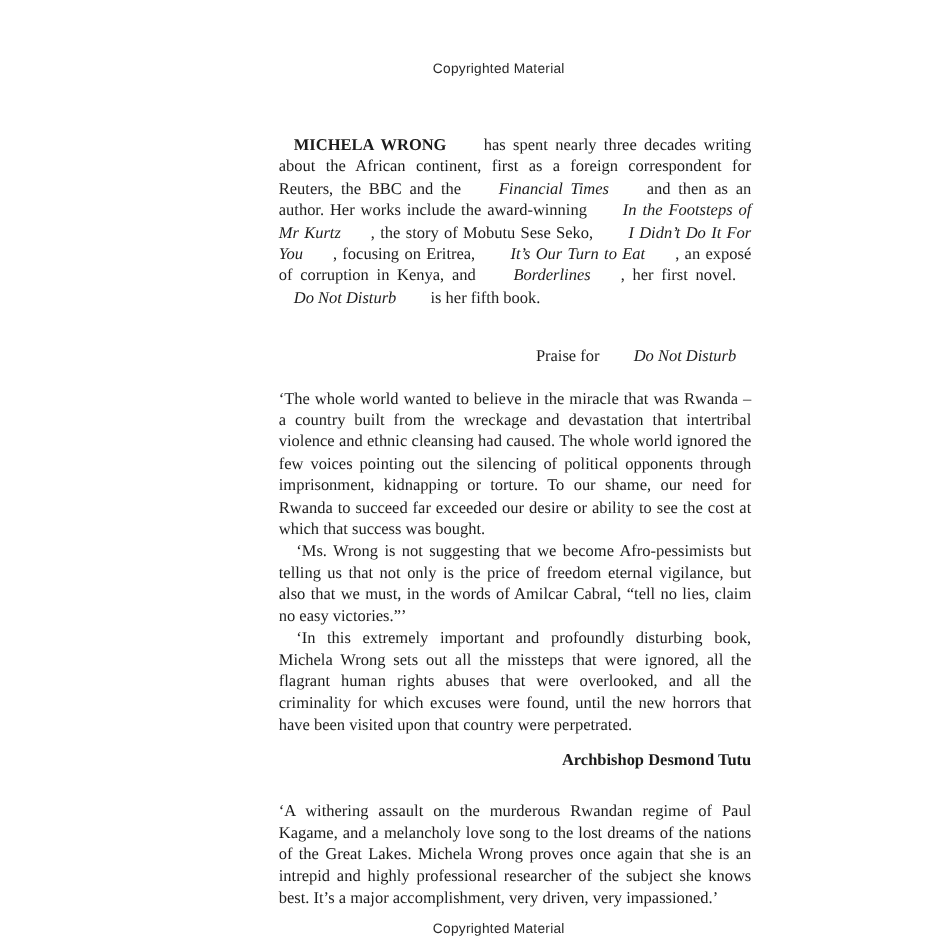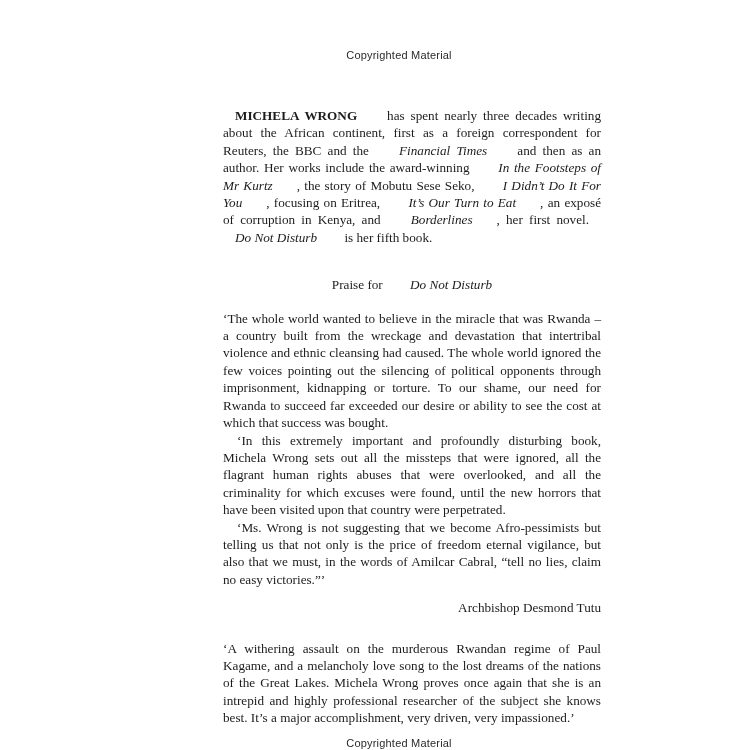--- a/index.html
+++ b/index.html
@@ -30,47 +30,47 @@
     position: absolute;
     top: 71px;
     left: 187px;
     width: 378px;
     font-size: 13.2px;
     line-height: 17.4px;
     text-align: justify;
   }
   p { margin: 0; }
   .bio { margin-bottom: 30px; }
-  .praise-heading { margin-bottom: 16px; text-align: center; }
+  .praise-heading { margin-bottom: 16px; text-align: right; }
   .quote.indent { text-indent: 14px; }
   .attribution {
     text-align: right;
-    font-weight: normal;
+    font-weight: bold;
     margin-top: 11px;
   }
   .gap-top { margin-top: 23px; }
 </style>
 </head>
 <body>
 
 <div class="page">
 
   <div class="watermark top">Copyrighted Material</div>
 
   <div class="text-block">
 
     <p class="bio"><span style="font-weight: bold;">MICHELA WRONG</span><span> has spent nearly three decades writing about the African continent, first as a foreign correspondent for Reuters, the BBC and the </span><span style="font-style: italic;">Financial Times</span><span> and then as an author. Her works include the award-winning </span><span style="font-style: italic;">In the Footsteps of Mr Kurtz</span><span>, the story of Mobutu Sese Seko, </span><span style="font-style: italic;">I Didn’t Do It For You</span><span>, focusing on Eritrea, </span><span style="font-style: italic;">It’s Our Turn to Eat</span><span>, an exposé of corruption in Kenya, and </span><span style="font-style: italic;">Borderlines</span><span>, her first novel. </span><span style="font-style: italic;">Do Not Disturb</span><span> is her fifth book.</span></p>
 
     <p class="praise-heading"><span>Praise for </span><span style="font-style: italic;">Do Not Disturb</span></p>
 
     <p class="quote">‘The whole world wanted to believe in the miracle that was Rwanda – a country built from the wreckage and devastation that intertribal violence and ethnic cleansing had caused. The whole world ignored the few voices pointing out the silencing of political opponents through imprisonment, kidnapping or torture. To our shame, our need for Rwanda to succeed far exceeded our desire or ability to see the cost at which that success was bought.</p>
 
+    <p class="quote indent">‘Ms. Wrong is not suggesting that we become Afro-pessimists but telling us that not only is the price of freedom eternal vigilance, but also that we must, in the words of Amilcar Cabral, “tell no lies, claim no easy victories.”’</p>
+
     <p class="quote indent">‘In this extremely important and profoundly disturbing book, Michela Wrong sets out all the missteps that were ignored, all the flagrant human rights abuses that were overlooked, and all the criminality for which excuses were found, until the new horrors that have been visited upon that country were perpetrated.</p>
-
-    <p class="quote indent">‘Ms. Wrong is not suggesting that we become Afro-pessimists but telling us that not only is the price of freedom eternal vigilance, but also that we must, in the words of Amilcar Cabral, “tell no lies, claim no easy victories.”’</p>
 
     <p class="attribution">Archbishop Desmond Tutu</p>
 
     <p class="quote gap-top">‘A withering assault on the murderous Rwandan regime of Paul Kagame, and a melancholy love song to the lost dreams of the nations of the Great Lakes. Michela Wrong proves once again that she is an intrepid and highly professional researcher of the subject she knows best. It’s a major accomplishment, very driven, very impassioned.’</p>
 
 
   </div>
 
   <div class="watermark bottom">Copyrighted Material</div>
 

